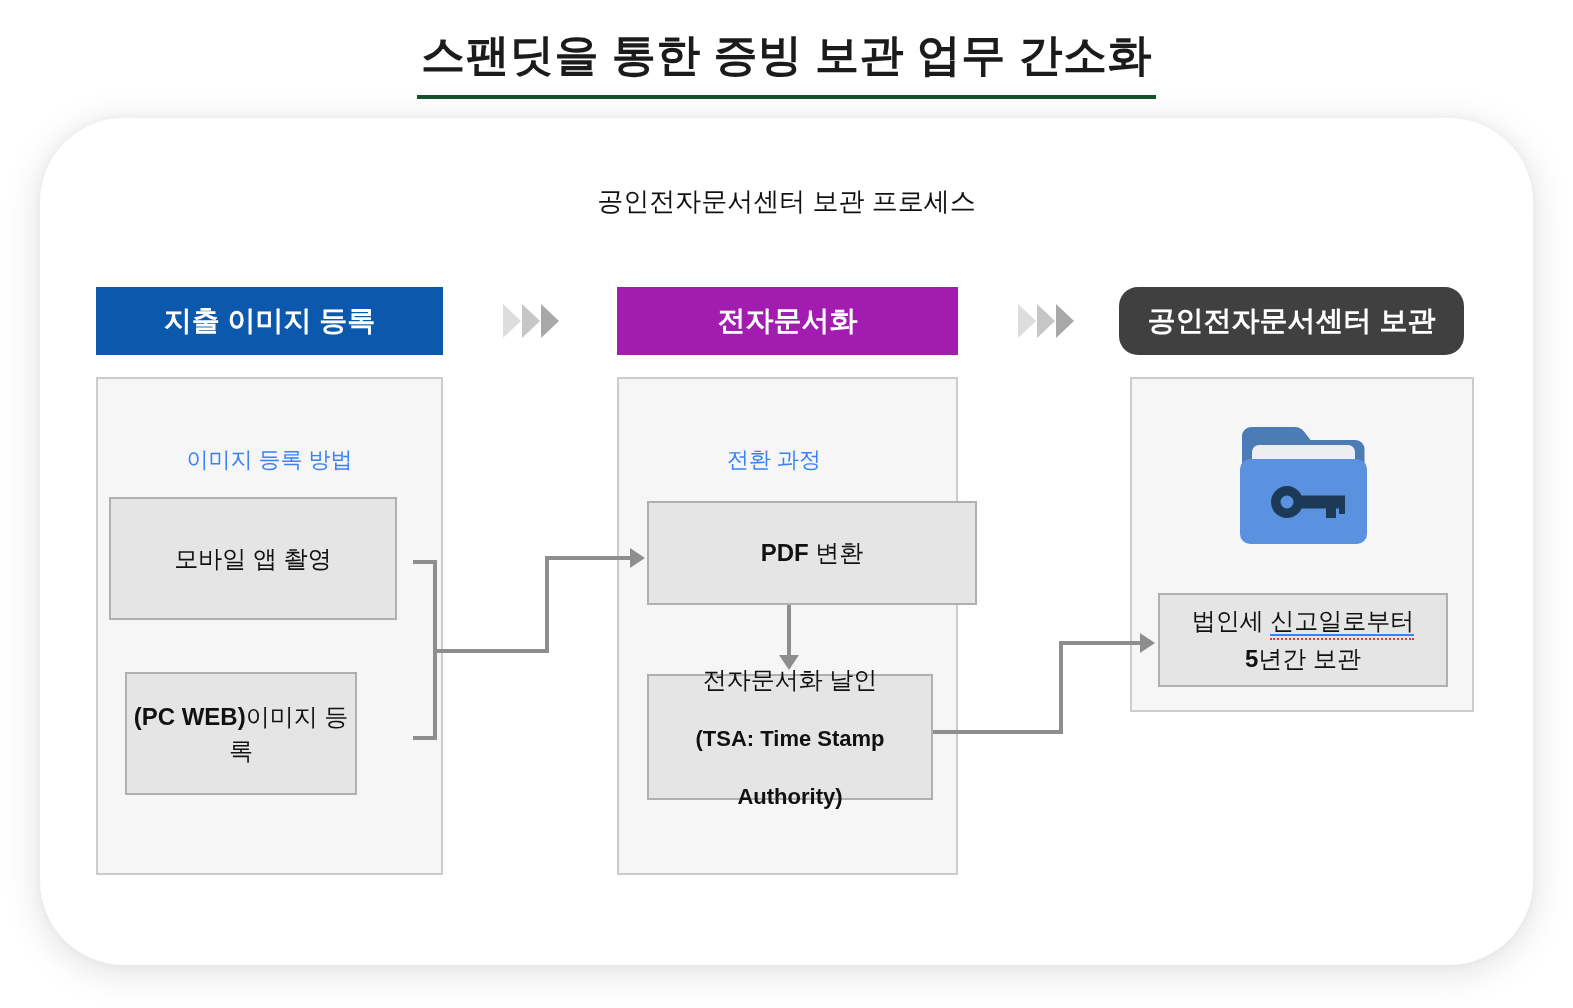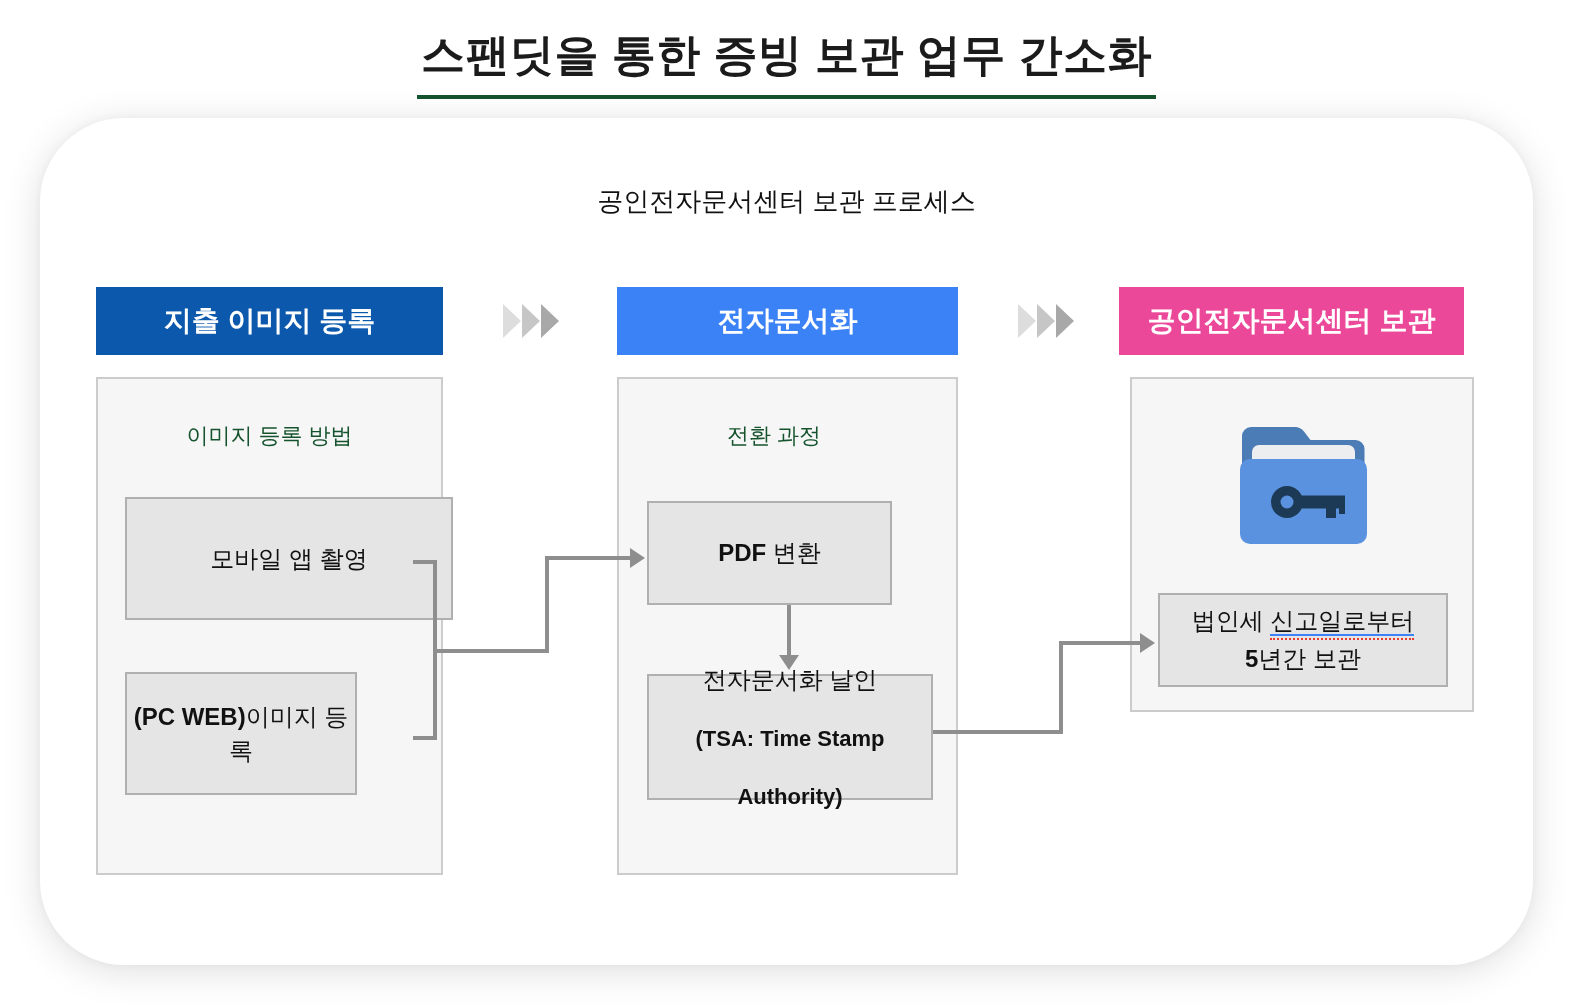--- a/index.html
+++ b/index.html
@@ -35,22 +35,22 @@
     text-align: center; font-size: 26px; color: #111111; margin-top: 20px;
   }
 
   
   .col-header {
     position: absolute; height: 68px;
     display: flex; align-items: center; justify-content: center;
     color: #ffffff; font-size: 28px; font-weight: 700;
   }
   .hdr-1 { left: 56px;   top: 169px; width: 347px; background: #0b58ad; text-align: right; }
-  .hdr-2 { left: 577px;  top: 169px; width: 341px; background: #3b82f6; }
-  .hdr-3 { left: 1079px; top: 169px; width: 345px; background: #ec4899; }
+  .hdr-2 { left: 577px;  top: 169px; width: 341px; background: #a21caf; }
+  .hdr-3 { left: 1079px; top: 169px; width: 345px; background: #404040; border-radius: 19px; }
 
   
   .chevrons { position: absolute; top: 186px; display: flex; align-items: center; }
   .chev-1 { left: 463px; }
   .chev-2 { left: 978px; }
   .chev {
     width: 0; height: 0;
     border-top: 17px solid transparent;
     border-bottom: 17px solid transparent;
     margin-right: 1px;
@@ -64,39 +64,39 @@
     position: absolute;
     background: #f6f6f6;
     border: 2px solid #cccccc;
   }
   .panel-1 { left: 56px;   top: 259px; width: 347px; height: 498px; }
   .panel-2 { left: 577px;  top: 259px; width: 341px; height: 498px; }
   .panel-3 { left: 1090px; top: 259px; width: 344px; height: 335px; }
 
   .panel-label {
     position: absolute; text-align: center;
-    font-size: 22px; color: #14532d;
+    font-size: 22px; color: #3b82f6; margin-top: 24px;
   }
   .lbl-1 { left: 56px;  top: 303px; width: 347px; }
   .lbl-2 { left: 553px; top: 303px; width: 362px; }
 
   
   .node {
     position: absolute;
     background: #e5e5e5;
     border: 2px solid #b0b0b0;
     display: flex; flex-direction: column;
     align-items: center; justify-content: center;
     font-size: 24px; color: #111111; text-align: center;
     line-height: 1.4;
   }
   .node b { font-weight: 800; }
-  .node-mobile { left: 85px;  top: 379px; width: 328px; height: 123px; }
+  .node-mobile { left: 69px;  top: 379px; width: 288px; height: 123px; }
   .node-pcweb  { left: 85px;  top: 554px; width: 232px; height: 123px; }
-  .node-pdf    { left: 607px; top: 383px; width: 245px; height: 104px; }
+  .node-pdf    { left: 607px; top: 383px; width: 330px; height: 104px; }
   .node-tsa    { left: 607px; top: 556px; width: 286px; height: 126px; }
   .node-tsa .en { font-weight: 800; font-size: 22px; line-height: 1.35; margin-top: 28px; }
   .node-note   { left: 1118px; top: 475px; width: 290px; height: 94px; line-height: 1.6; }
 
   .u-red { position: relative; display: inline-block; border-bottom: 2px solid #3b82f6; line-height: 1.15; }
   .u-red::after {
     content: ""; position: absolute; left: 0; right: 0; bottom: -6px;
     border-top: 2px dotted #e8392e;
   }
 

